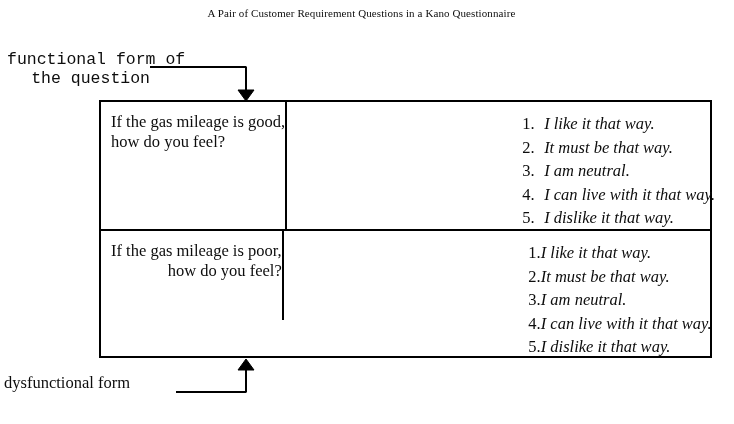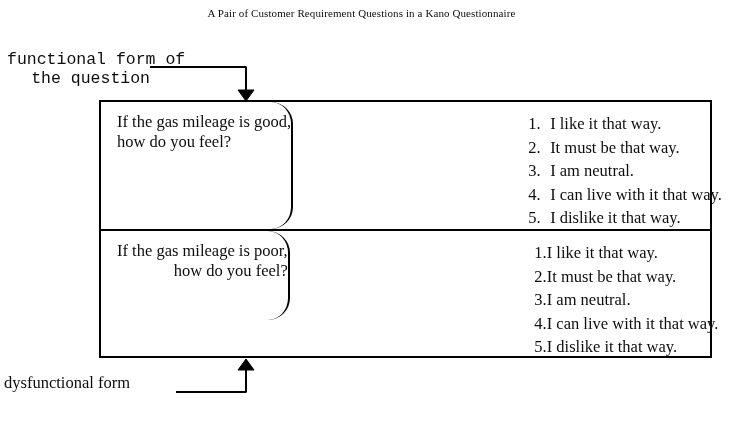--- a/index.html
+++ b/index.html
@@ -85,22 +85,21 @@
     box-sizing: border-box;
     width: 100%;
   }
   #q-row-0 { height: 127px; }
   #q-row-1 { height: 91px; border-top: 2px solid #000000; text-align: right; }
 
   .q-cell-question {
     width: 286px;
     box-sizing: border-box;
     border-right: 2px solid #000000;
-    padding: 10px 0 0 16px;
-    border-radius: 22px;
+    padding: 10px 0 0 10px;
   }
   .q-cell-answers {
     flex: 1;
     box-sizing: border-box;
     padding: 10px 0 0 0;
   }
 
   .question-text {
     font-size: 16.5px;
     line-height: 19.5px;
@@ -122,20 +121,21 @@
     display: flex;
     white-space: nowrap;
     padding-left: 235px;
   }
   .answer-num {
     width: 22px;
     flex: 0 0 22px;
   }
   .answer-text {
     flex: 0 0 auto;
+    font-style: italic;
   }
 </style>
 </head>
 <body>
 
 <div id="figure-title">A Pair of Customer Requirement Questions in a Kano Questionnaire</div>
 
 <div class="annotation-label" id="functional-label">
   <span class="line1">functional form of</span>
   <span class="line2">the question</span>

